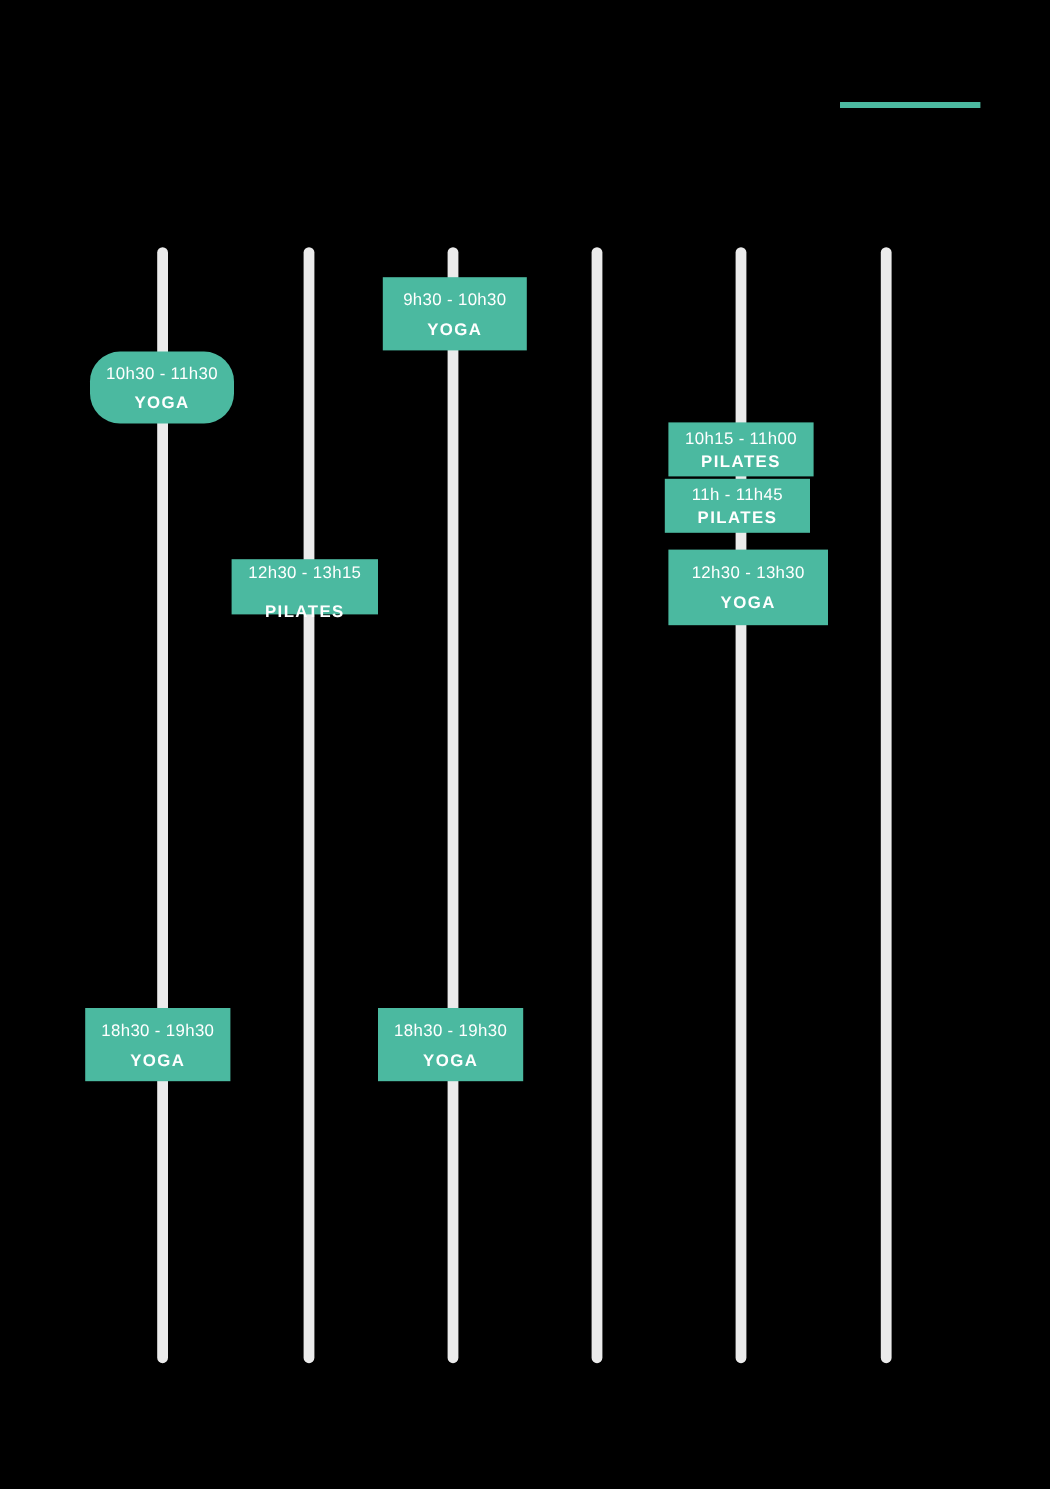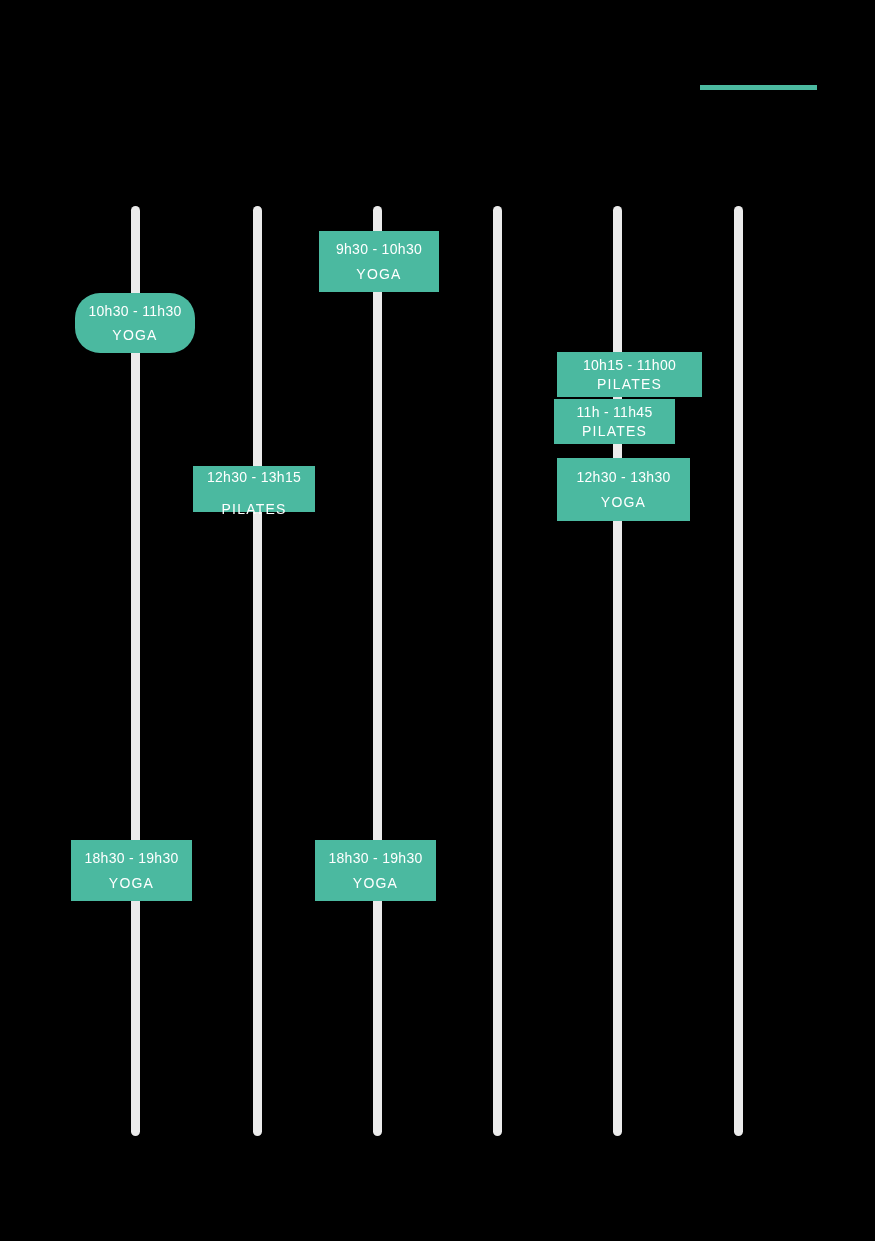--- a/index.html
+++ b/index.html
@@ -45,21 +45,21 @@
   }
   .class-time {
     font-size: 14px;
     font-weight: 400;
     line-height: 18px;
     letter-spacing: 0.3px;
     white-space: nowrap;
   }
   .class-activity {
     font-size: 14px;
-    font-weight: 400;
+    font-weight: 700;
     line-height: 18px;
     letter-spacing: 1.2px;
     white-space: nowrap;
   }
 </style>
 </head>
 <body>
 
 <div id="canvas" style="--bg: #000000; --accent: #4BB9A0; --line: #EBEBEB; --blocktext: #FFFFFF;">
   <div class="accent-bar"></div>
@@ -73,21 +73,21 @@
     </div>
   <div id="blocks">
       <div class="class-block" style="left: 319px; top: 231px; width: 120px; height: 61px;">
         <span class="class-time">9h30 - 10h30</span>
         <span class="class-activity">YOGA</span>
       </div>
       <div class="class-block" style="left: 75px; top: 293px; width: 120px; height: 60px; border-radius: 25px;">
         <span class="class-time">10h30 - 11h30</span>
         <span class="class-activity">YOGA</span>
       </div>
-      <div class="class-block" style="left: 557px; top: 352px; width: 145px; height: 45px;">
+      <div class="class-block" style="left: 557px; top: 352px; width: 121px; height: 45px;">
         <span class="class-time">10h15 - 11h00</span>
         <span class="class-activity">PILATES</span>
       </div>
       <div class="class-block" style="left: 554px; top: 399px; width: 121px; height: 45px;">
         <span class="class-time">11h - 11h45</span>
         <span class="class-activity">PILATES</span>
       </div>
       <div class="class-block" style="left: 557px; top: 458px; width: 133px; height: 63px;">
         <span class="class-time">12h30 - 13h30</span>
         <span class="class-activity">YOGA</span>

